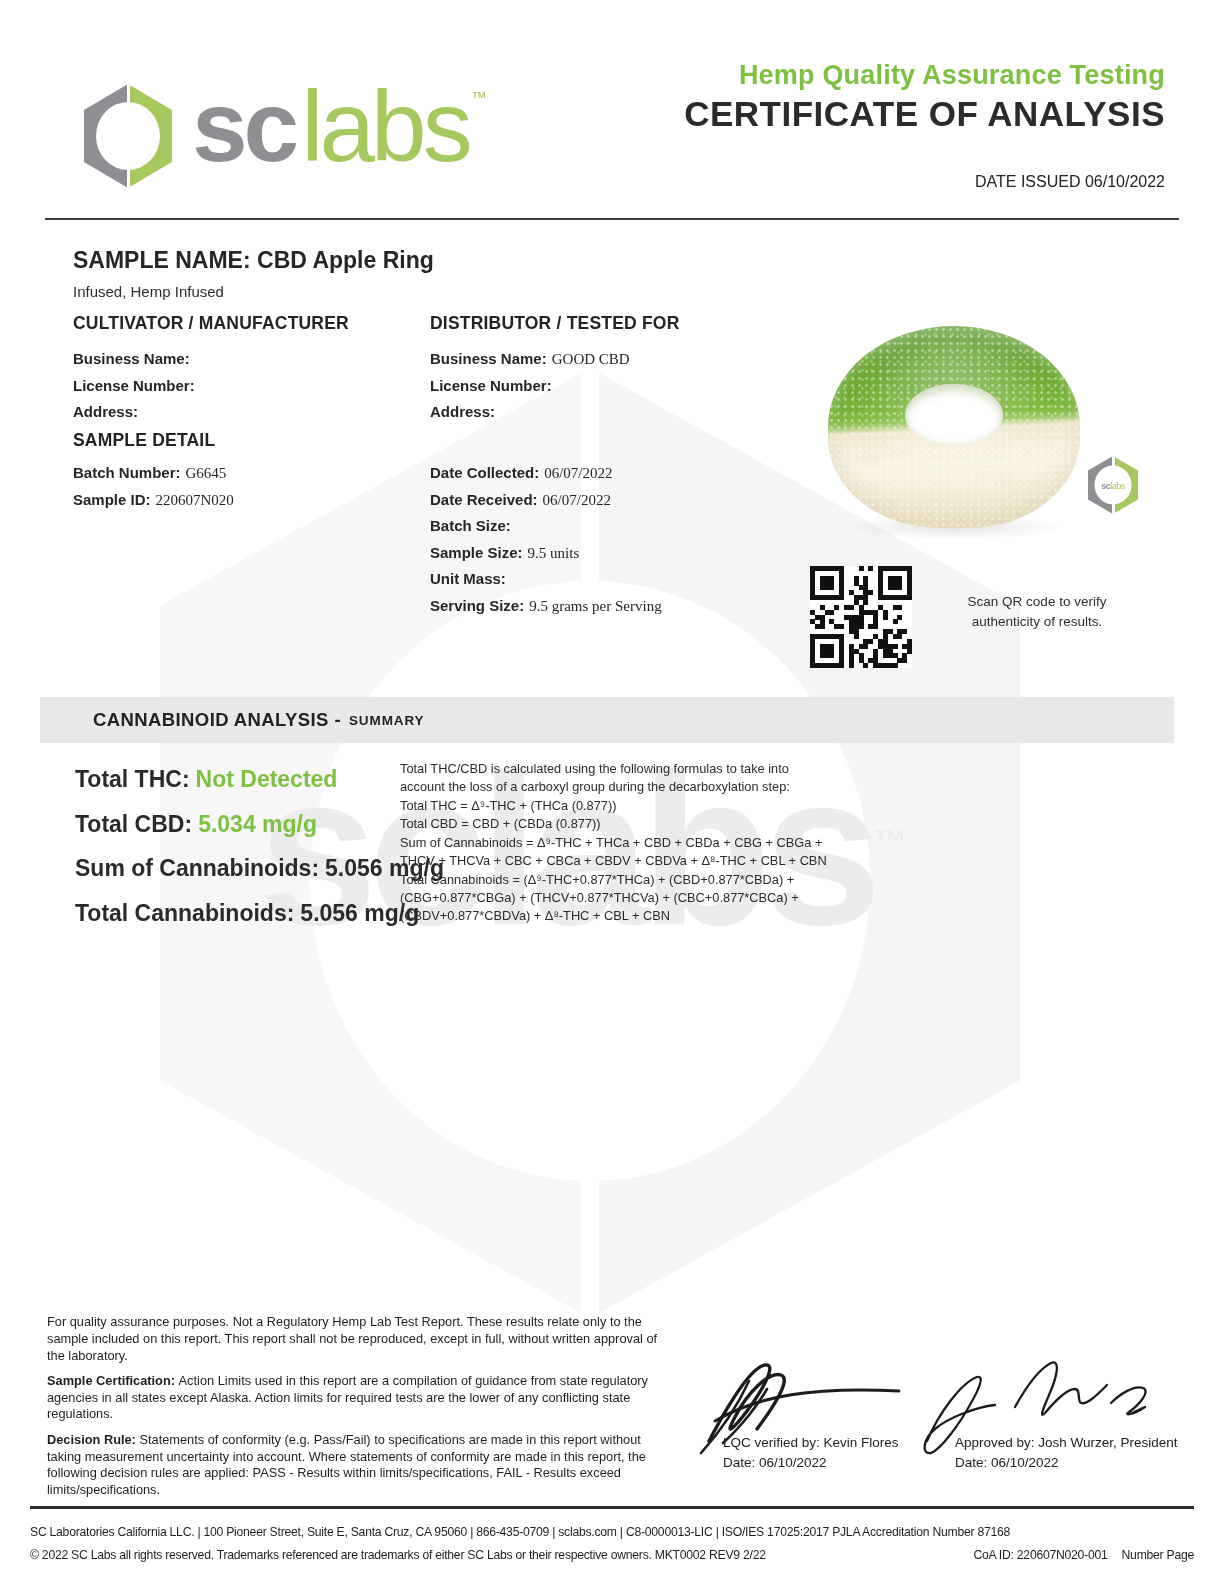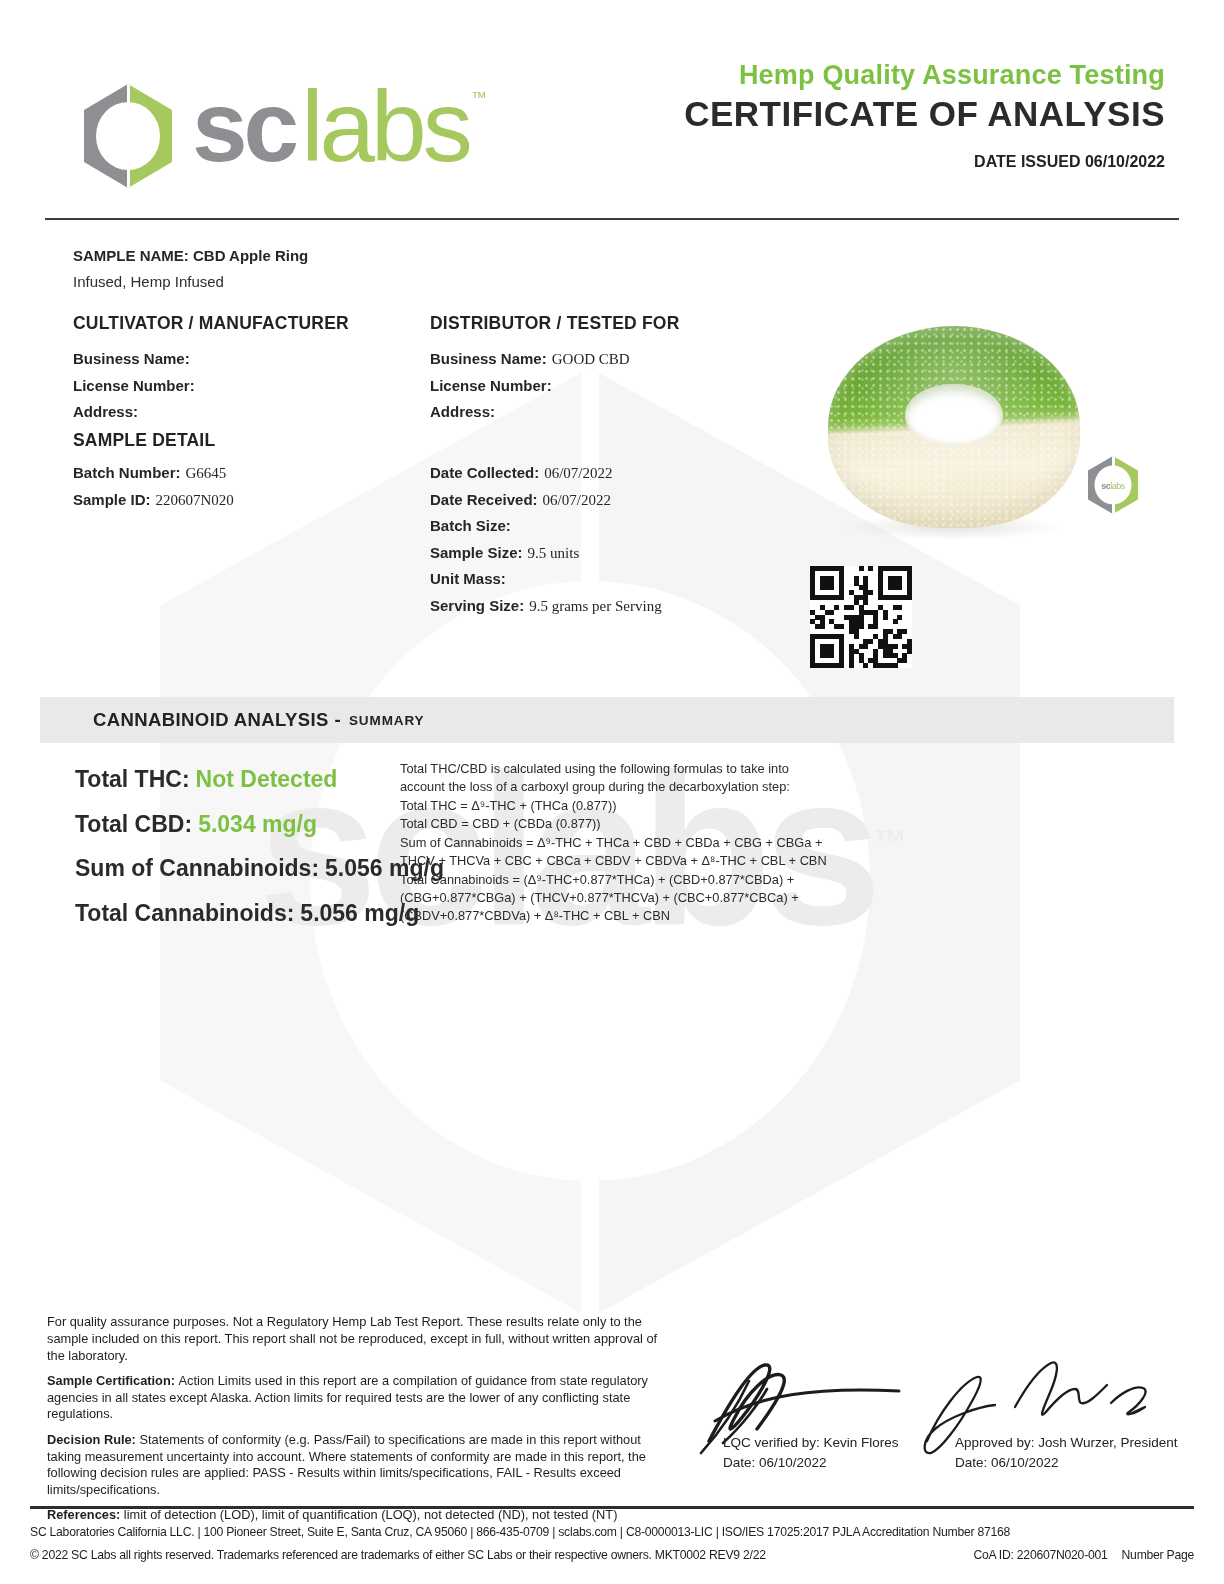--- a/index.html
+++ b/index.html
@@ -40,27 +40,27 @@
   .hexagon .hole{position:absolute;left:50%;top:50%;transform:translate(-50%,-50%);
     width:64px;height:68px;border-radius:50%;background:#fff;}
   .logo-text{margin-left:20px;font-size:100px;line-height:0.92;letter-spacing:-4px;white-space:nowrap;position:relative;top:-4px;}
   .logo-sc{font-weight:700;color:var(--logo-gray);}
   .logo-labs{font-weight:400;color:var(--logo-green);margin-left:6px;}
   .logo-tm{font-size:16px;color:var(--logo-green);vertical-align:58px;letter-spacing:0;margin-left:2px;}
 
   .hdr-right{right:59px;top:60px;text-align:right;}
   .hdr-program{color:var(--brand-green);font-size:27px;font-weight:700;letter-spacing:0.2px;}
   .hdr-title{color:#2b2b2b;font-size:35px;font-weight:700;letter-spacing:0.5px;margin-top:3px;}
-  .hdr-date{font-size:16px;font-weight:700;margin-top:19px;color:#222;}
+  .hdr-date{font-size:16px;font-weight:400;margin-top:39px;color:#222;}
 
   .rule1{left:45px;width:1134px;top:218px;height:2px;background:#3d3d3d;}
 
   
   .sample-block{left:73px;top:247px;}
-  .sample-name{font-size:15px;font-weight:700;}
+  .sample-name{font-size:23px;font-weight:700;}
   .sample-sub{font-size:15px;margin-top:9px;color:#2e2e2e;}
 
   .sec-h{font-size:17.5px;font-weight:700;letter-spacing:0.2px;color:#232323;}
   .field-row{font-size:15px;line-height:26.5px;}
   .fl{font-weight:700;}
   .fv{font-weight:400;margin-left:5px;font-family:Liberation Serif, serif;}
   .cult-block{left:73px;top:313px;width:345px;}
   .dist-block{left:430px;top:313px;width:360px;}
   .block-rows{margin-top:12px;}
 
@@ -336,20 +336,22 @@
           <rect x="0" y="0" width="34" height="34"></rect>
           <rect fill="#fff" x="4.857142857142857" y="4.857142857142857" width="24.285714285714285" height="24.285714285714285"></rect>
           <rect x="9.714285714285714" y="9.714285714285714" width="14.57142857142857" height="14.57142857142857"></rect>
           <rect x="68" y="0" width="34" height="34"></rect>
           <rect fill="#fff" x="72.85714285714285" y="4.857142857142857" width="24.285714285714285" height="24.285714285714285"></rect>
           <rect x="77.71428571428571" y="9.714285714285714" width="14.57142857142857" height="14.57142857142857"></rect>
           <rect x="0" y="68" width="34" height="34"></rect>
           <rect fill="#fff" x="4.857142857142857" y="72.85714285714285" width="24.285714285714285" height="24.285714285714285"></rect>
           <rect x="9.714285714285714" y="77.71428571428571" width="14.57142857142857" height="14.57142857142857"></rect>
         </svg></div>
+    <div class="qr-caption">Scan QR code to verify
+authenticity of results.</div>
   </div>
 
   <div class="fg sumbar">
     <span class="sumbar-title">CANNABINOID ANALYSIS -</span>
     <span class="sumbar-suffix">SUMMARY</span>
   </div>
 
   <div class="fg totals">
     <div class="total-row"><span>Total THC:</span><span class="total-val green">Not Detected</span></div>
     <div class="total-row"><span>Total CBD:</span><span class="total-val green">5.034 mg/g</span></div>
@@ -364,21 +366,20 @@
 Sum of Cannabinoids = Δ⁹-THC + THCa + CBD + CBDa + CBG + CBGa +
 THCV + THCVa + CBC + CBCa + CBDV + CBDVa + Δ⁸-THC + CBL + CBN
 Total Cannabinoids = (Δ⁹-THC+0.877*THCa) + (CBD+0.877*CBDa) +
 (CBG+0.877*CBGa) + (THCV+0.877*THCVa) + (CBC+0.877*CBCa) +
 (CBDV+0.877*CBDVa) + Δ⁸-THC + CBL + CBN</div>
 
   <div class="fg legal">
     <p><strong></strong><span>For quality assurance purposes. Not a Regulatory Hemp Lab Test Report. These results relate only to the sample included on this report. This report shall not be reproduced, except in full, without written approval of the laboratory.</span></p>
     <p><strong>Sample Certification: </strong><span>Action Limits used in this report are a compilation of guidance from state regulatory agencies in all states except Alaska. Action limits for required tests are the lower of any conflicting state regulations.</span></p>
     <p><strong>Decision Rule: </strong><span>Statements of conformity (e.g. Pass/Fail) to specifications are made in this report without taking measurement uncertainty into account. Where statements of conformity are made in this report, the following decision rules are applied: PASS - Results within limits/specifications, FAIL - Results exceed limits/specifications.</span></p>
-    <p><strong>References: </strong><span>limit of detection (LOD), limit of quantification (LOQ), not detected (ND), not tested (NT)</span></p>
   </div>
 
   <div class="fg sig sig1">
     <svg class="scribble" width="220" height="110" viewBox="0 0 220 110">
       <g fill="none" stroke="#1c1c1c" stroke-linecap="round">
         <path stroke-width="3.4" d="M16,96 C36,58 58,22 72,20 C86,18 66,50 54,66 C42,82 30,94 42,72 C54,48 76,26 88,30 C100,34 76,68 64,84"></path>
         <path stroke-width="3" d="M22,76 C66,50 120,42 206,46"></path>
         <path stroke-width="2.6" d="M8,108 C26,88 44,62 56,36 M30,98 C50,80 66,58 74,44"></path>
       </g>
     </svg>

